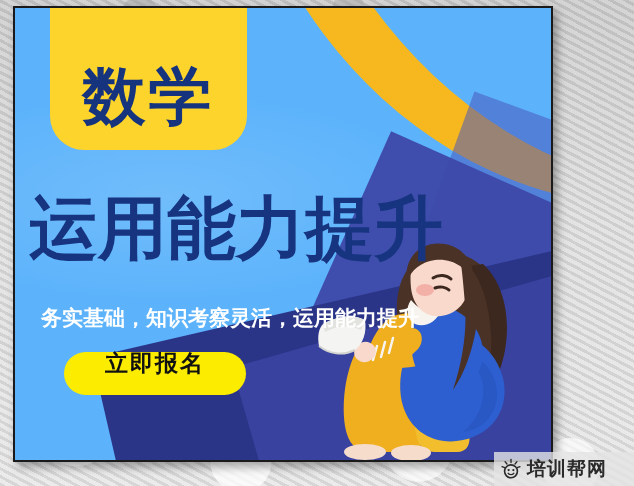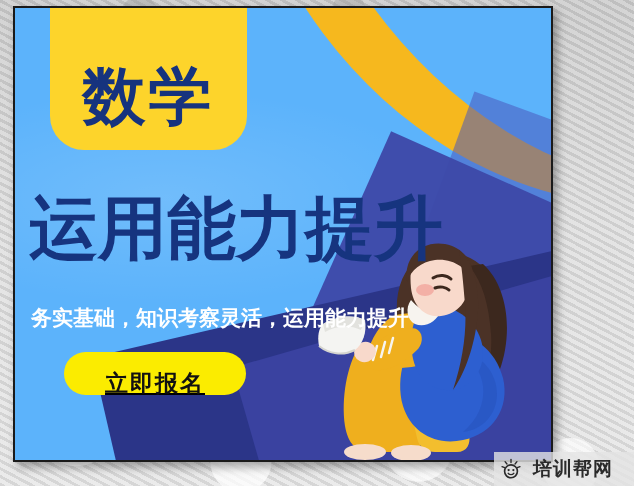--- a/index.html
+++ b/index.html
@@ -156,21 +156,21 @@
     font-weight: 700;
     color: #16347f;
     line-height: 1;
     letter-spacing: 0px;
     white-space: nowrap;
   }
 
   
   .subtitle {
     position: absolute;
-    left: 16px;
+    left: 26px;
     top: 296px;
     width: 520px;
     font-family: "DejaVu Sans", "Liberation Sans", sans-serif;
     font-size: 21px;
     font-weight: 700;
     color: #ffffff;
     letter-spacing: 0px;
     white-space: nowrap;
   }
 
@@ -178,25 +178,24 @@
   .cta-button {
     position: absolute;
     left: 49px;
     top: 344px;
     width: 182px;
     height: 43px;
     background: #fbec00;
     border: none;
     border-radius: 22px;
     display: flex;
-    align-items: flex-end;
+    align-items: flex-start;
     justify-content: center;
     cursor: pointer;
     padding: 0;
-    text-decoration: underline;
   }
   .cta-label {
     font-family: "DejaVu Sans", "Liberation Sans", sans-serif;
     font-size: 23px;
     font-weight: 700;
     color: #111111;
     letter-spacing: 2px;
     line-height: 1;
   }
 
@@ -212,21 +211,21 @@
   
   .watermark {
     position: absolute;
     left: 494px;
     top: 452px;
     width: 140px;
     height: 34px;
     background: rgba(228,228,228,0.80);
     display: flex;
     align-items: center;
-    gap: 11px;
+    gap: 5px;
     padding-left: 6px;
     box-sizing: border-box;
   }
   .watermark-icon {
     width: 22px;
     height: 22px;
     flex: 0 0 auto;
   }
   .watermark-text {
     font-family: "DejaVu Sans", "Liberation Sans", sans-serif;

